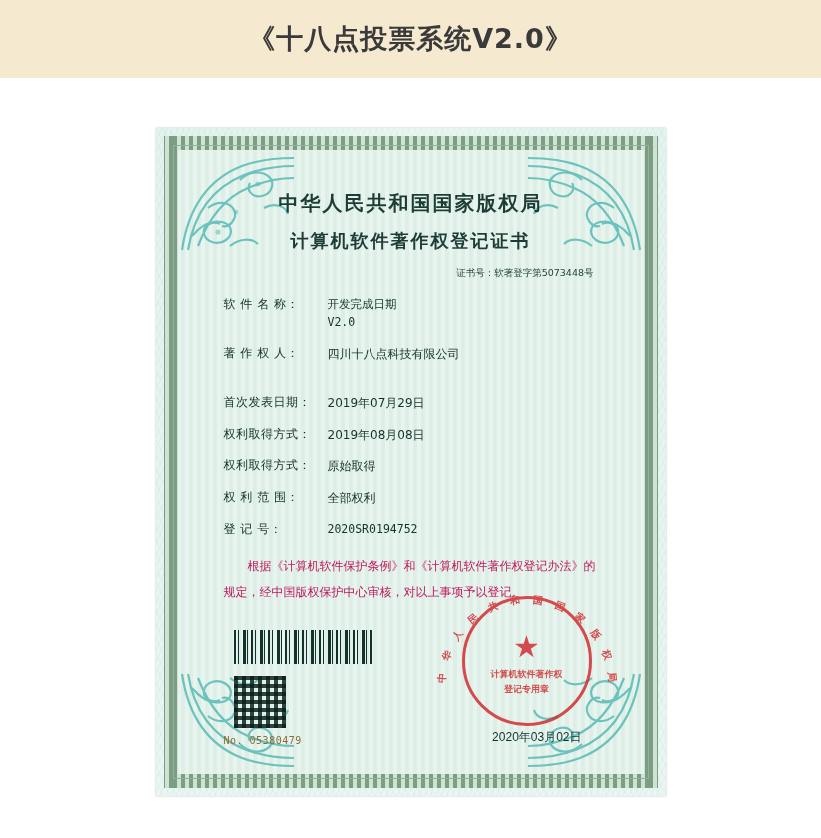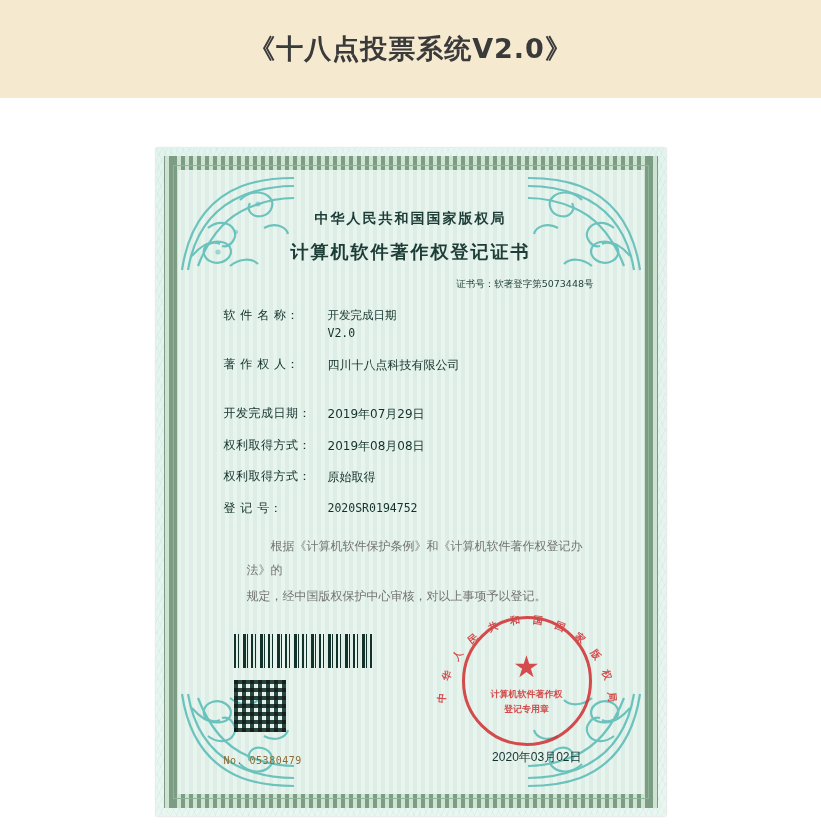--- a/index.html
+++ b/index.html
@@ -10,21 +10,21 @@
     width: 821px;
     height: 838px;
     background: #ffffff;
     font-family: "Liberation Sans", sans-serif;
     overflow: hidden;
   }
 
   
   .banner {
     width: 821px;
-    height: 98px;
+    height: 78px;
     background: #f5e9d0;
     display: flex;
     align-items: center;
     justify-content: center;
     box-sizing: border-box;
   }
   .banner-title {
     font-size: 27px;
     font-weight: bold;
     color: #3a3a3a;
@@ -113,21 +113,21 @@
 
   .content {
     position: relative;
     padding: 40px 46px 0 46px;
     box-sizing: border-box;
     height: 100%;
   }
 
   .org-title {
     text-align: center;
-    font-size: 14px;
+    font-size: 20px;
     font-weight: bold;
     color: #1d3c36;
     letter-spacing: 2px;
     font-family: "DejaVu Sans", sans-serif;
   }
   .doc-title {
     text-align: center;
     font-size: 18px;
     font-weight: bold;
     color: #1d3c36;
@@ -168,25 +168,24 @@
   }
   .field-value.cn {
     font-family: "DejaVu Sans", sans-serif;
     font-size: 12px;
   }
   .gap-lg { height: 18px; }
 
   .para {
     margin-top: 16px;
     font-size: 12px;
-    color: #737373;
+    color: #be185d;
     line-height: 2.0;
     text-indent: 24px;
     font-family: "DejaVu Sans", sans-serif;
-    margin-left: 23px;
   }
 
   
   .barcode {
     margin-top: 26px;
     margin-left: 10px;
     width: 140px;
     height: 34px;
     background:
       repeating-linear-gradient(90deg,
@@ -368,34 +367,38 @@
           </div>
 
           <div class="field-row" style="margin-top:8px;">
             <div class="field-label">著 作 权 人：</div>
             <div class="field-value cn">四川十八点科技有限公司</div>
           </div>
 
           <div class="gap-lg"></div>
 
           <div class="field-row">
-            <div class="field-label">开发完成日期：</div>
+            <div class="field-label">首次发表日期：</div>
             <div class="field-value cn">2019年07月29日</div>
           </div>
 
           <div class="field-row">
             <div class="field-label">权利取得方式：</div>
             <div class="field-value cn">2019年08月08日</div>
           </div>
 
           <div class="field-row">
             <div class="field-label">权利取得方式：</div>
             <div class="field-value cn">原始取得</div>
           </div>
 
+          <div class="field-row">
+            <div class="field-label">权 利 范 围：</div>
+            <div class="field-value cn">全部权利</div>
+          </div>
 
           <div class="field-row">
             <div class="field-label">登 记 号：</div>
             <div class="field-value">2020SR0194752</div>
           </div>
 
         </div>
 
         <div class="para">根据《计算机软件保护条例》和《计算机软件著作权登记办法》的</div>
         <div class="para" style="margin-top:2px;text-indent:0;">规定，经中国版权保护中心审核，对以上事项予以登记。</div>

